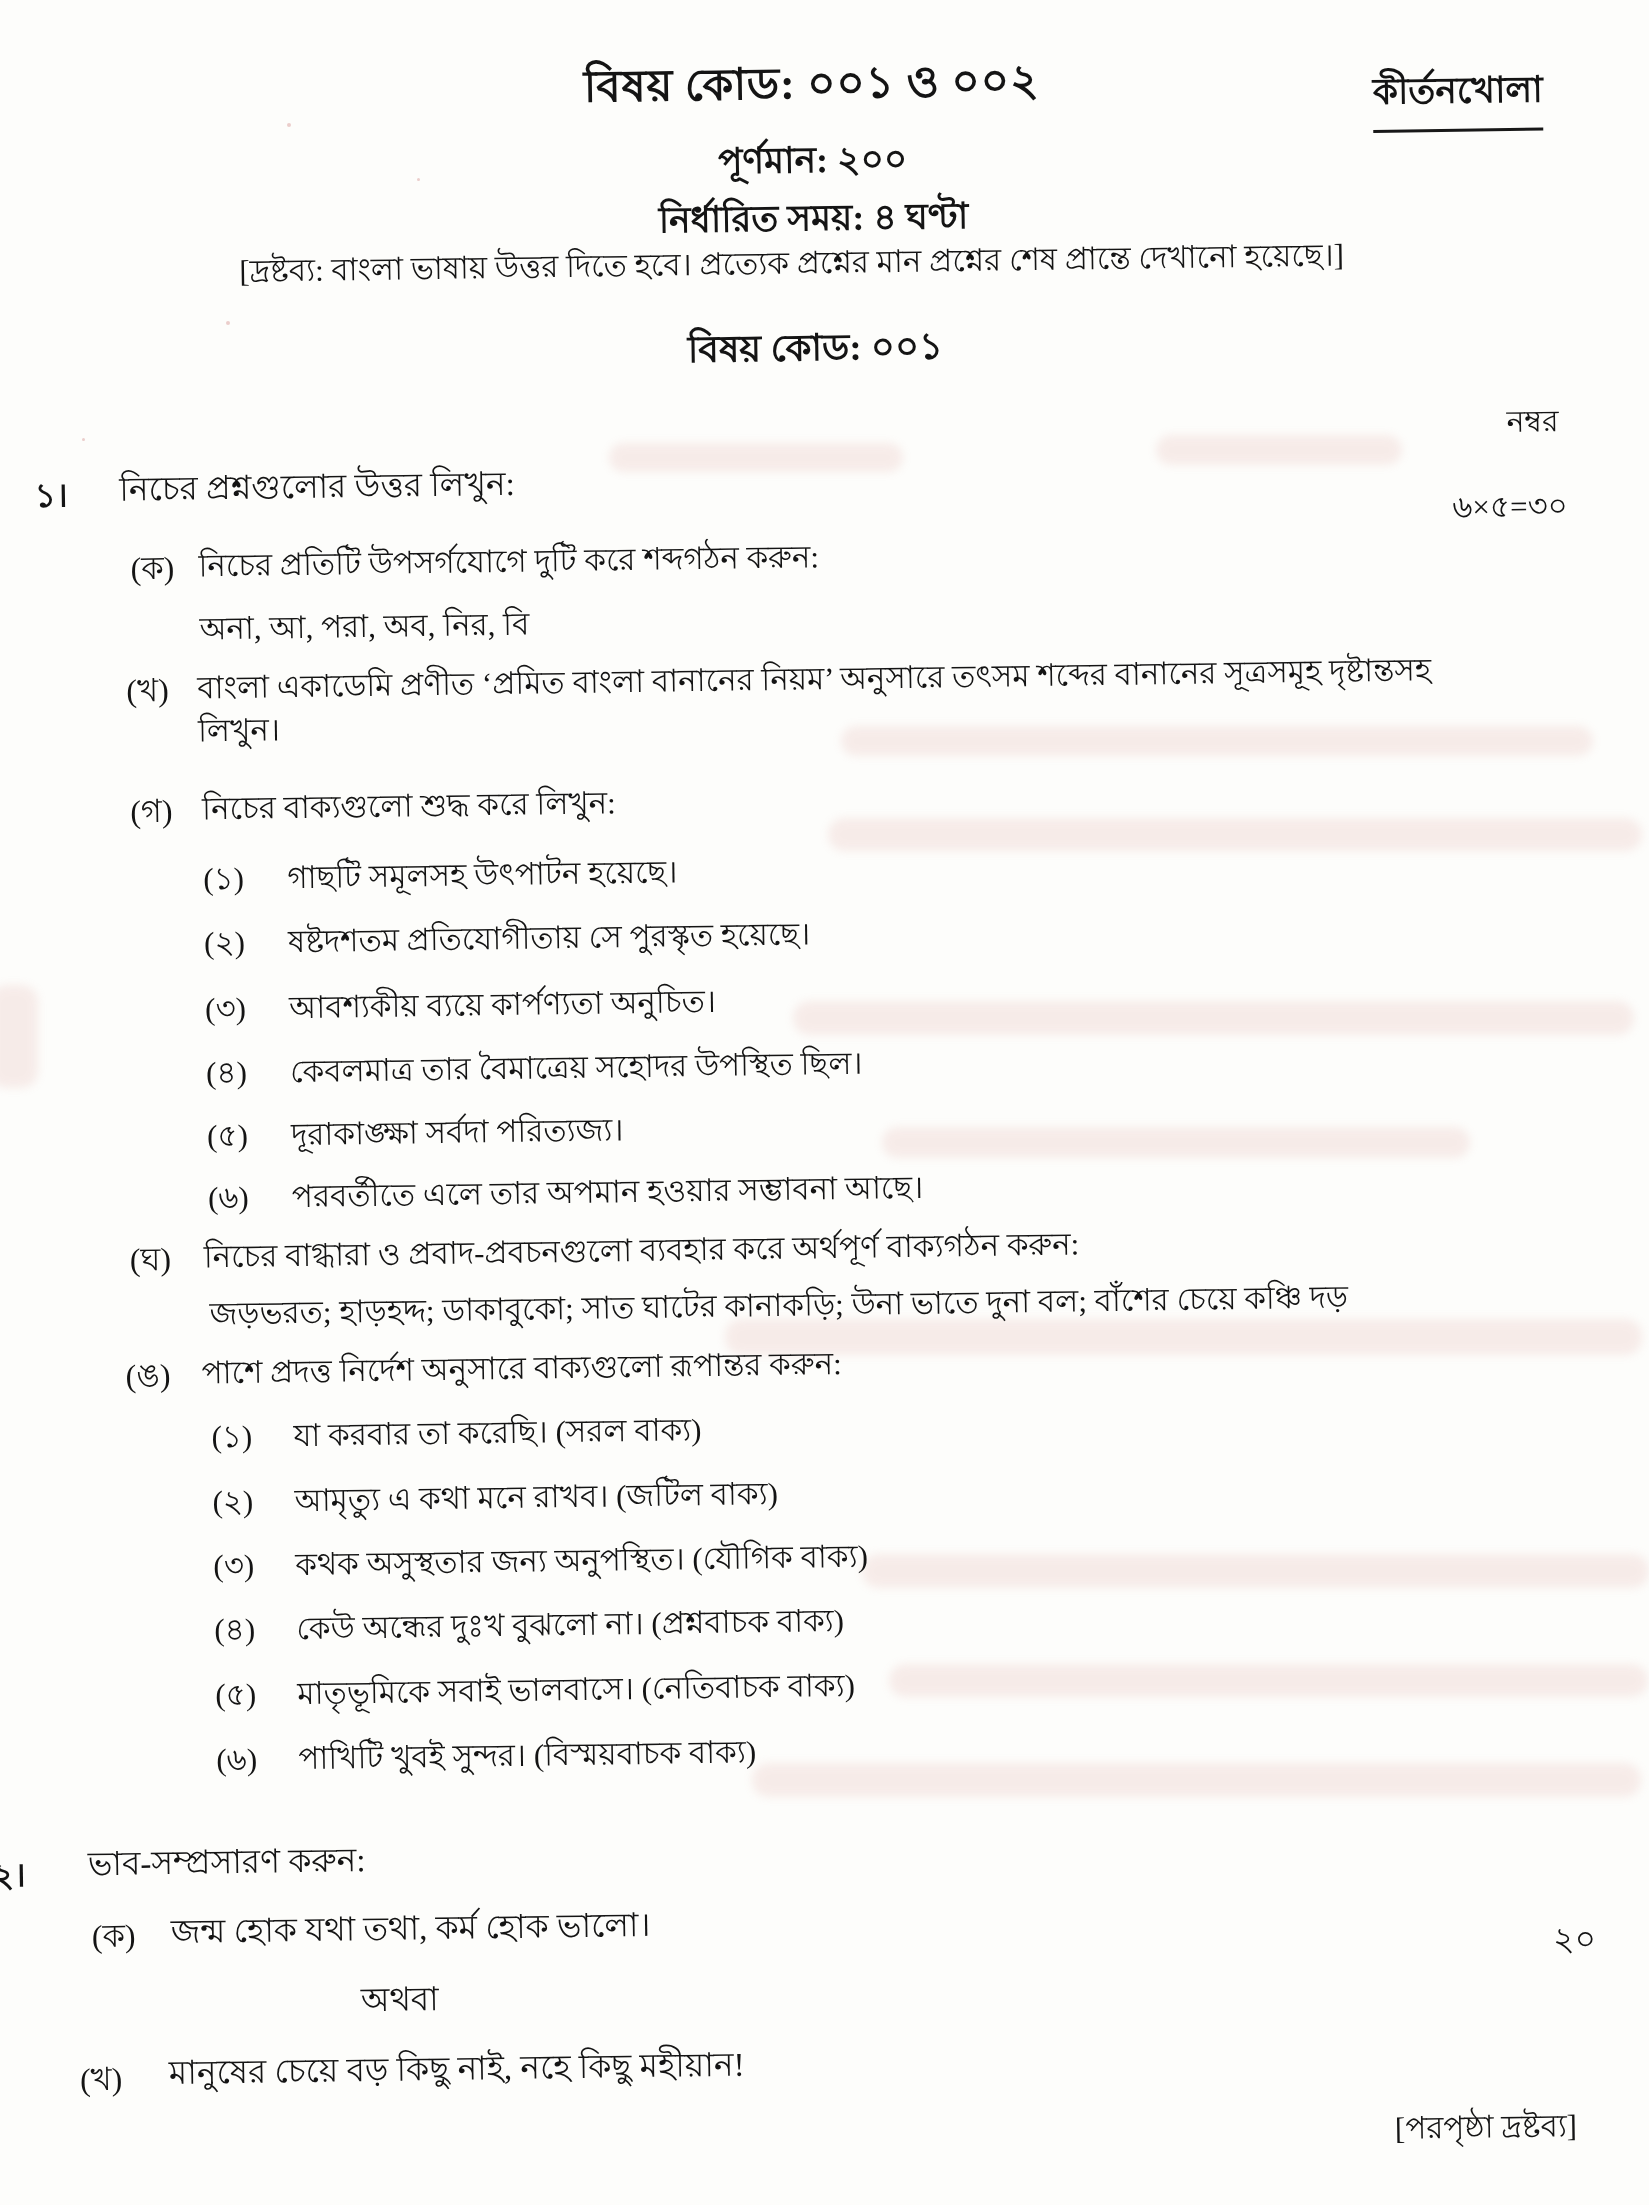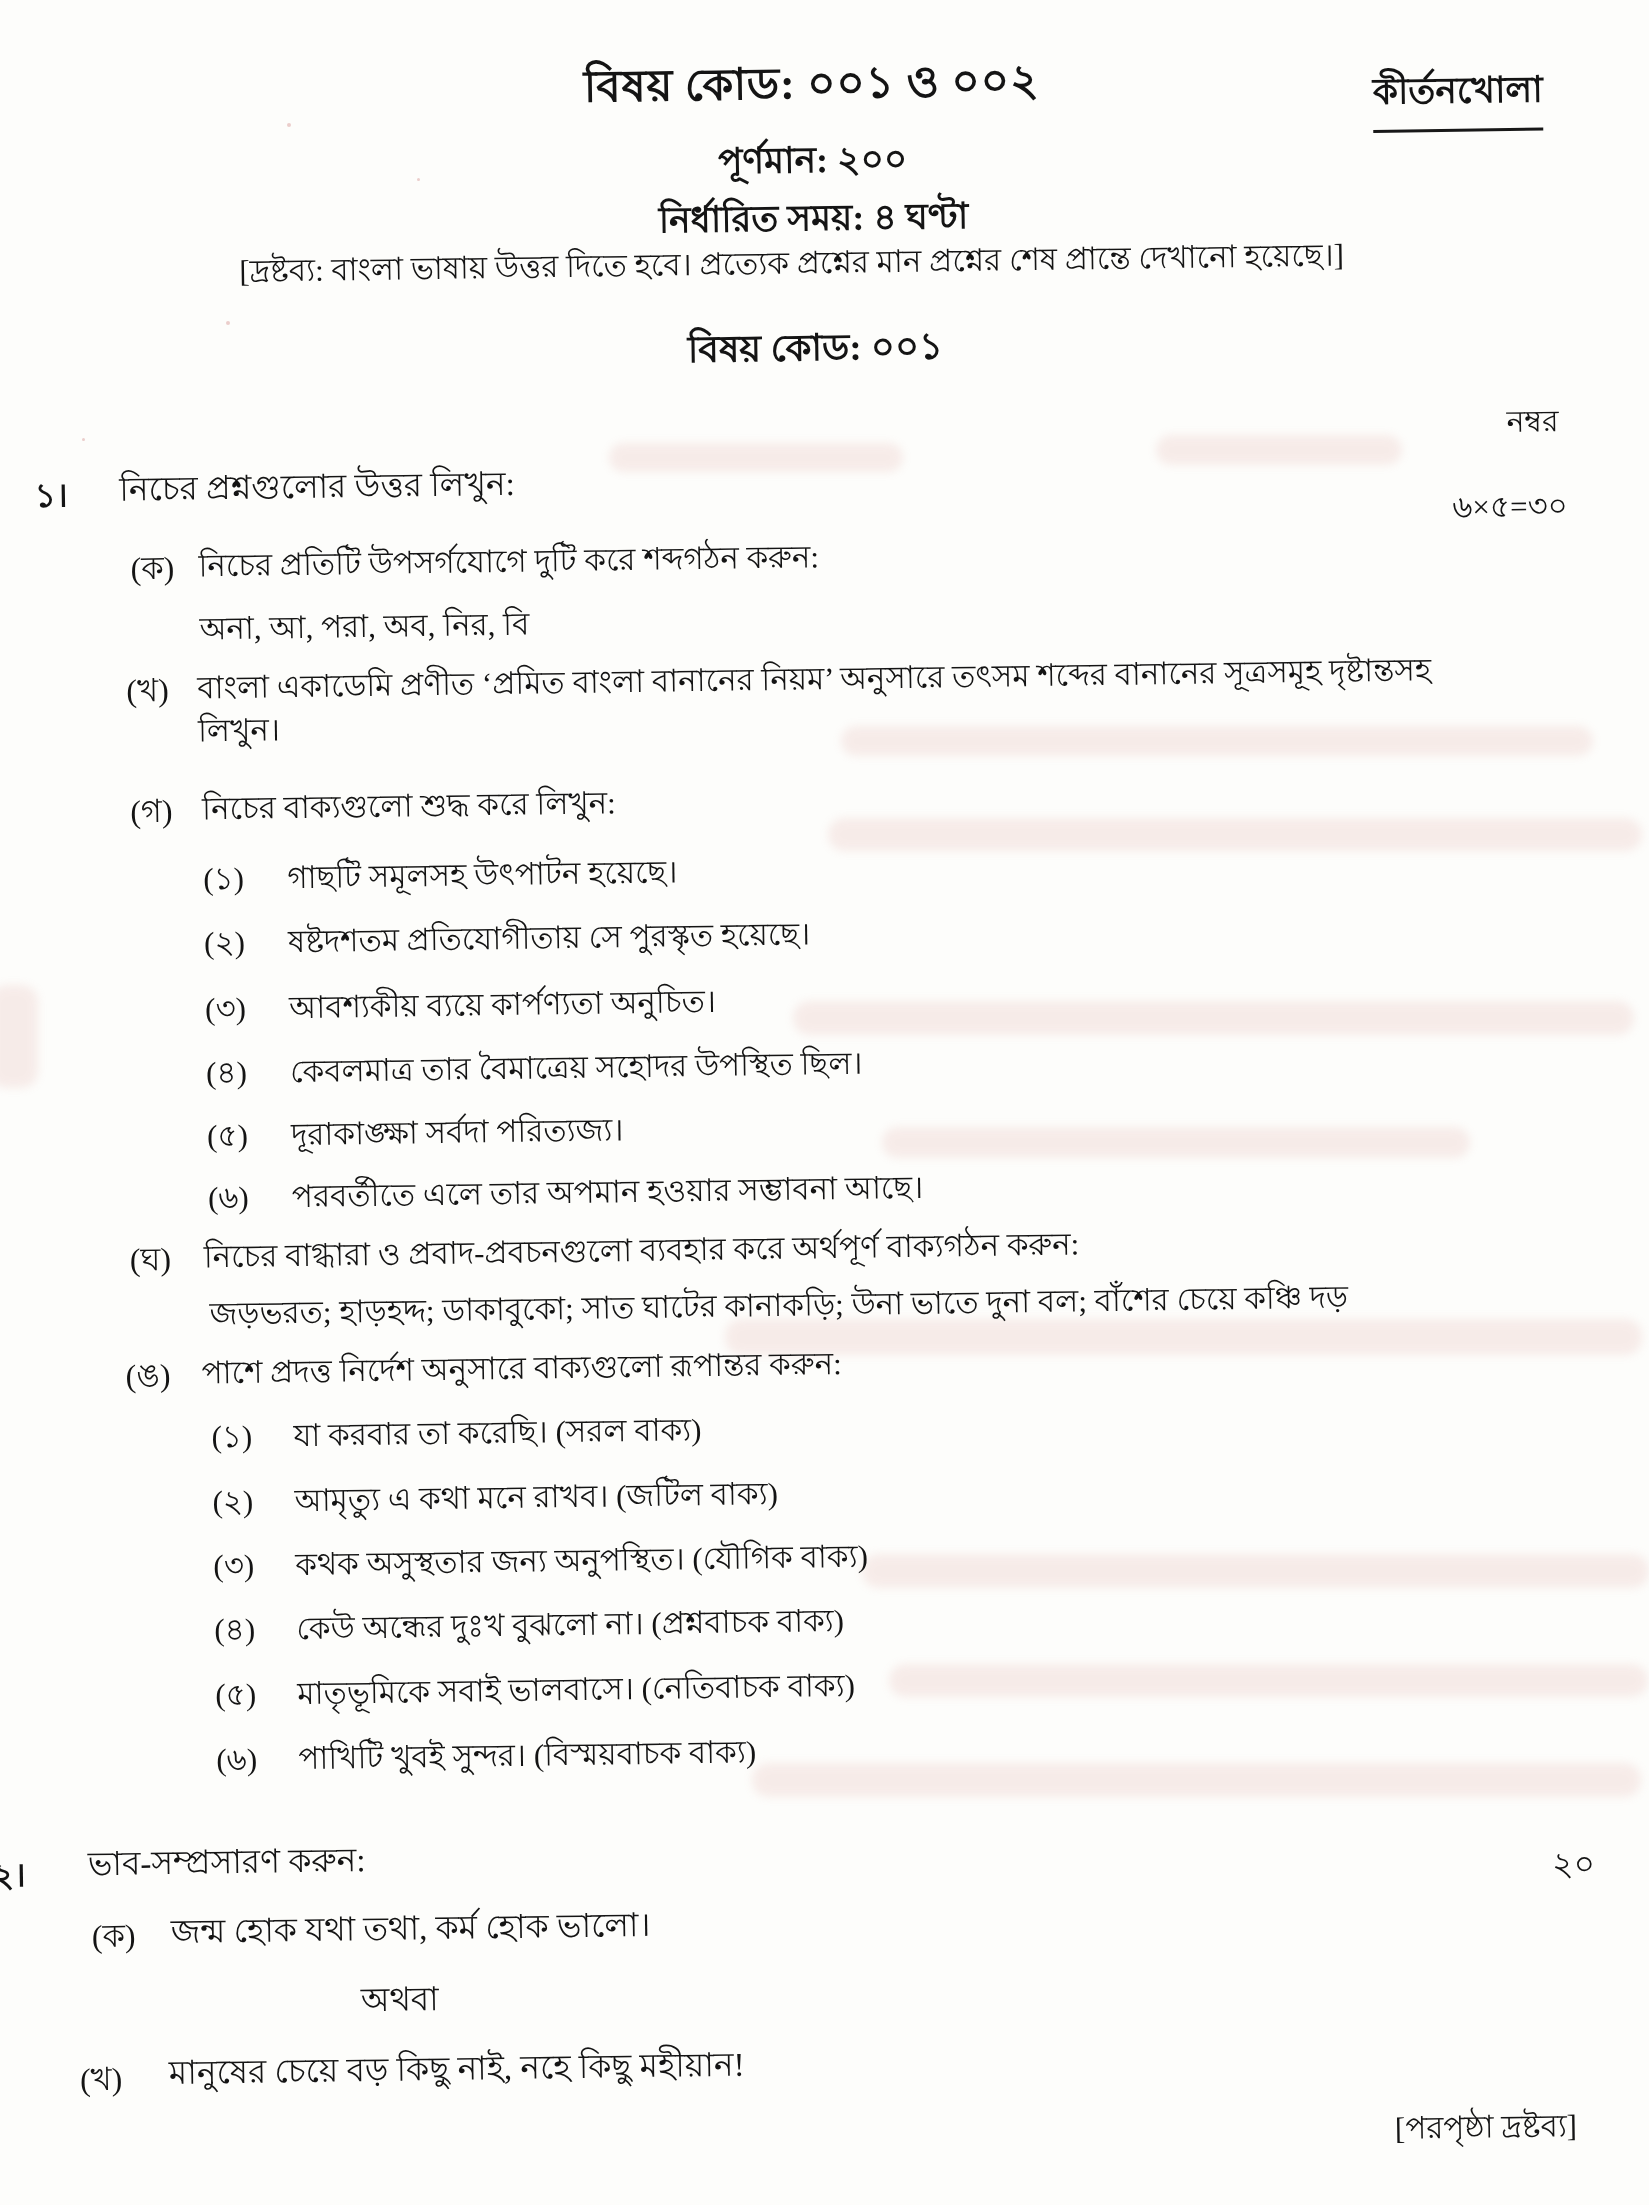--- a/index.html
+++ b/index.html
@@ -136,21 +136,21 @@
     <div class="abs t" style="top:1599px;left:287px;">কেউ অন্ধের দুঃখ বুঝলো না। (প্রশ্নবাচক বাক্য)</div>
 
     <div class="abs t" style="top:1664px;left:205px;">(৫)</div>
     <div class="abs t" style="top:1664px;left:287px;">মাতৃভূমিকে সবাই ভালবাসে। (নেতিবাচক বাক্য)</div>
 
     <div class="abs t" style="top:1729px;left:205px;">(৬)</div>
     <div class="abs t" style="top:1729px;left:287px;">পাখিটি খুবই সুন্দর। (বিস্ময়বাচক বাক্য)</div>
 
     <div class="abs qnum" style="top:1836px;left:-20.5px;">২।</div>
     <div class="abs t qtext" style="top:1830px;left:75px;">ভাব-সম্প্রসারণ করুন:</div>
-    <div class="abs t marks" style="top:1852px;right:68px;font-size:33px;">২০</div>
+    <div class="abs t marks" style="top:1927px;right:68px;font-size:33px;">২০</div>
 
     <div class="abs t plabel" style="top:1902px;left:78px;">(ক)</div>
     <div class="abs t qtext" style="top:1899px;left:157px;">জন্ম হোক যথা তথা, কর্ম হোক ভালো।</div>
 
     <div class="abs t qtext" style="top:1970px;left:346px;">অথবা</div>
 
     <div class="abs t plabel" style="top:2045px;left:64px;">(খ)</div>
     <div class="abs t qtext" style="top:2040px;left:153px;">মানুষের চেয়ে বড় কিছু নাই, নহে কিছু মহীয়ান!</div>
 
     <div class="abs t" style="top:2115px;left:1378px;">[পরপৃষ্ঠা দ্রষ্টব্য]</div>

